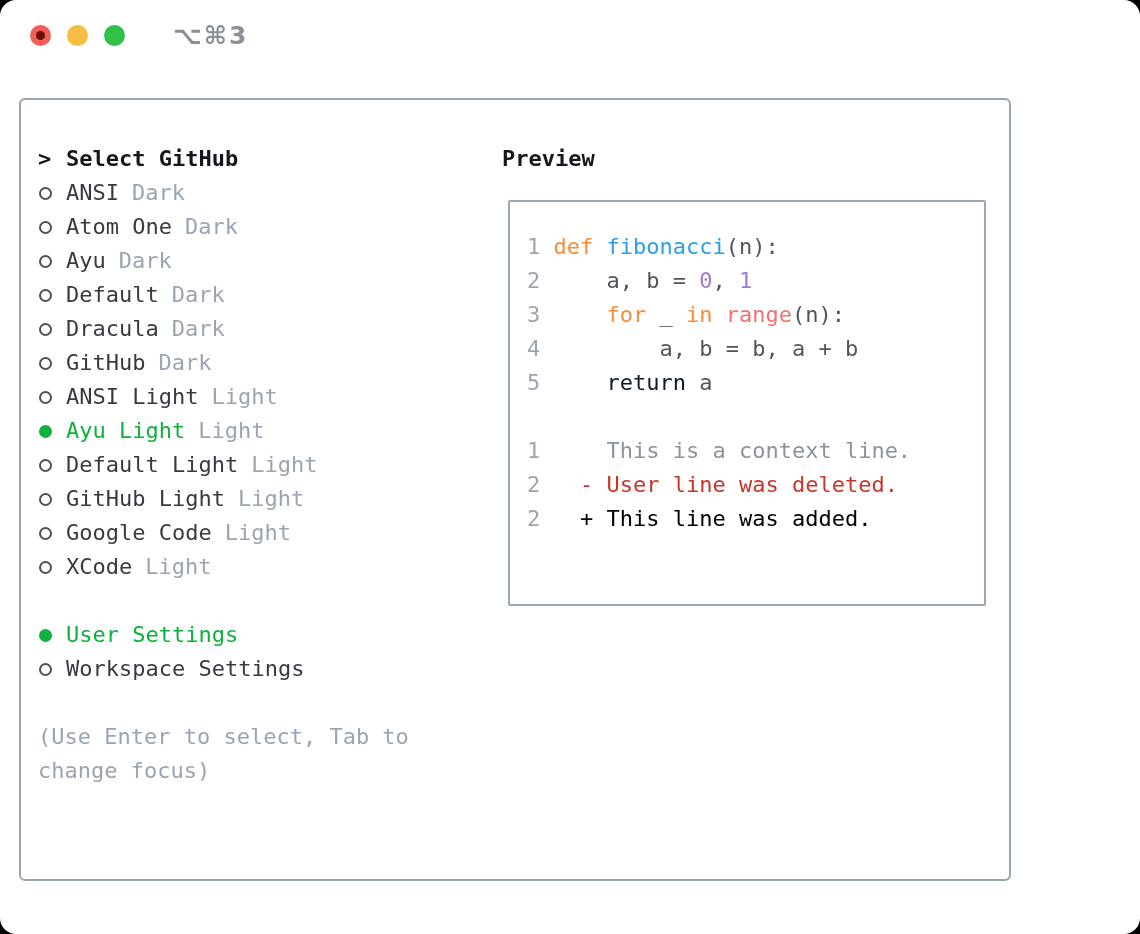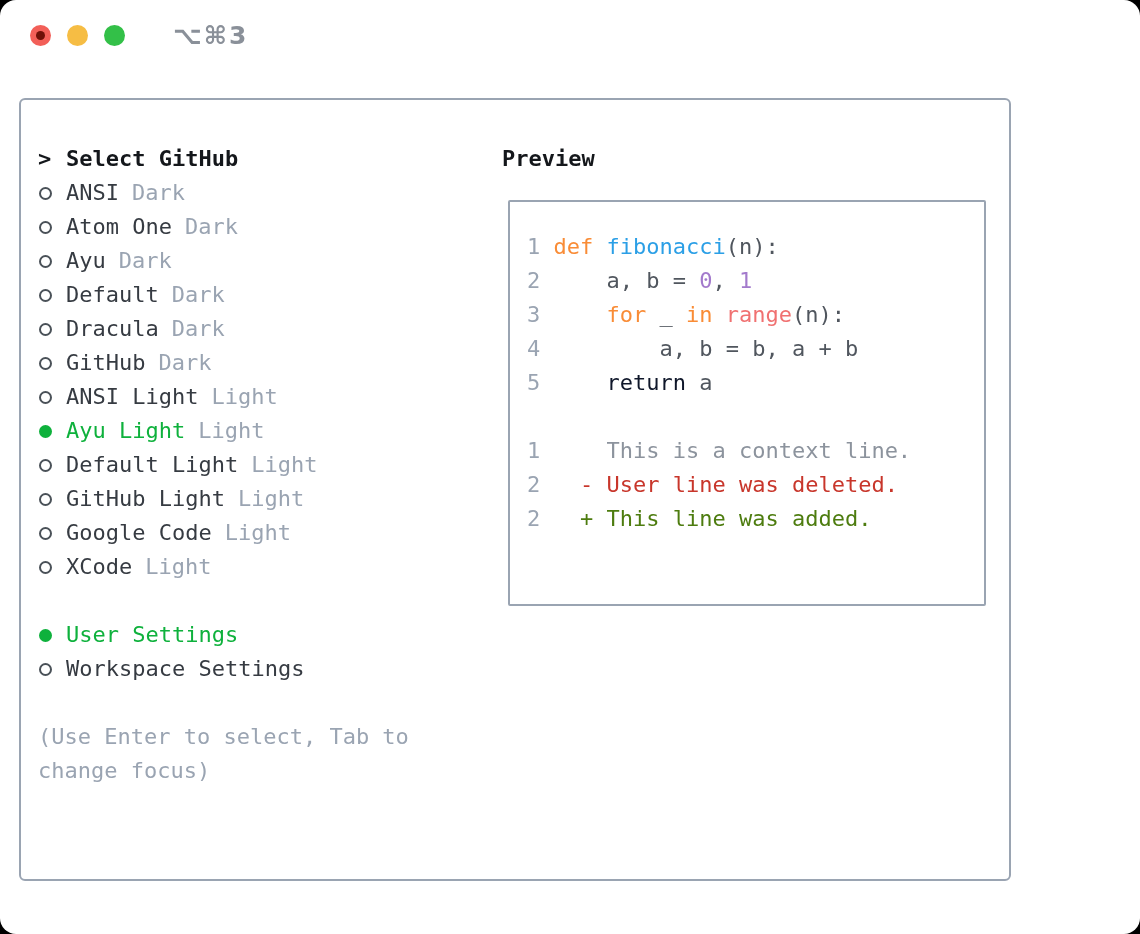--- a/index.html
+++ b/index.html
@@ -97,17 +97,17 @@
 
     <div class="preview-box">
         <div class="code-line"><span style="color: rgb(154, 164, 178);">1 </span><span style="color: rgb(249, 140, 54);">def</span><span style="color: rgb(80, 86, 94);"> </span><span style="color: rgb(43, 159, 230);">fibonacci</span><span style="color: rgb(80, 86, 94);">(n):</span></div>
         <div class="code-line"><span style="color: rgb(154, 164, 178);">2 </span><span style="color: rgb(80, 86, 94);">    a, b = </span><span style="color: rgb(163, 122, 204);">0</span><span style="color: rgb(80, 86, 94);">, </span><span style="color: rgb(163, 122, 204);">1</span></div>
         <div class="code-line"><span style="color: rgb(154, 164, 178);">3 </span><span style="color: rgb(80, 86, 94);">    </span><span style="color: rgb(249, 140, 54);">for</span><span style="color: rgb(80, 86, 94);"> _ </span><span style="color: rgb(249, 140, 54);">in</span><span style="color: rgb(80, 86, 94);"> </span><span style="color: rgb(240, 113, 113);">range</span><span style="color: rgb(80, 86, 94);">(n):</span></div>
         <div class="code-line"><span style="color: rgb(154, 164, 178);">4 </span><span style="color: rgb(80, 86, 94);">        a, b = b, a + b</span></div>
         <div class="code-line"><span style="color: rgb(154, 164, 178);">5 </span><span style="color: rgb(80, 86, 94);">    </span><span style="color: #0f172a;">return</span><span style="color: rgb(80, 86, 94);"> a</span></div>
         <div class="code-line"></div>
         <div class="code-line"><span style="color: rgb(154, 164, 178);">1 </span><span style="color: rgb(140, 147, 157);">    This is a context line.</span></div>
         <div class="code-line"><span style="color: rgb(154, 164, 178);">2 </span><span style="color: rgb(80, 86, 94);">  </span><span style="color: rgb(200, 54, 43);">- User line was deleted.</span></div>
-        <div class="code-line"><span style="color: rgb(154, 164, 178);">2 </span><span style="color: rgb(80, 86, 94);">  </span><span style="color: #4d7c0f;">+ This line was added.</span></div>
+        <div class="code-line"><span style="color: rgb(154, 164, 178);">2 </span><span style="color: rgb(80, 86, 94);">  </span><span style="color: #000000;">+ This line was added.</span></div>
       </div>
 
   </div>
 </div>
 
 </body></html>

